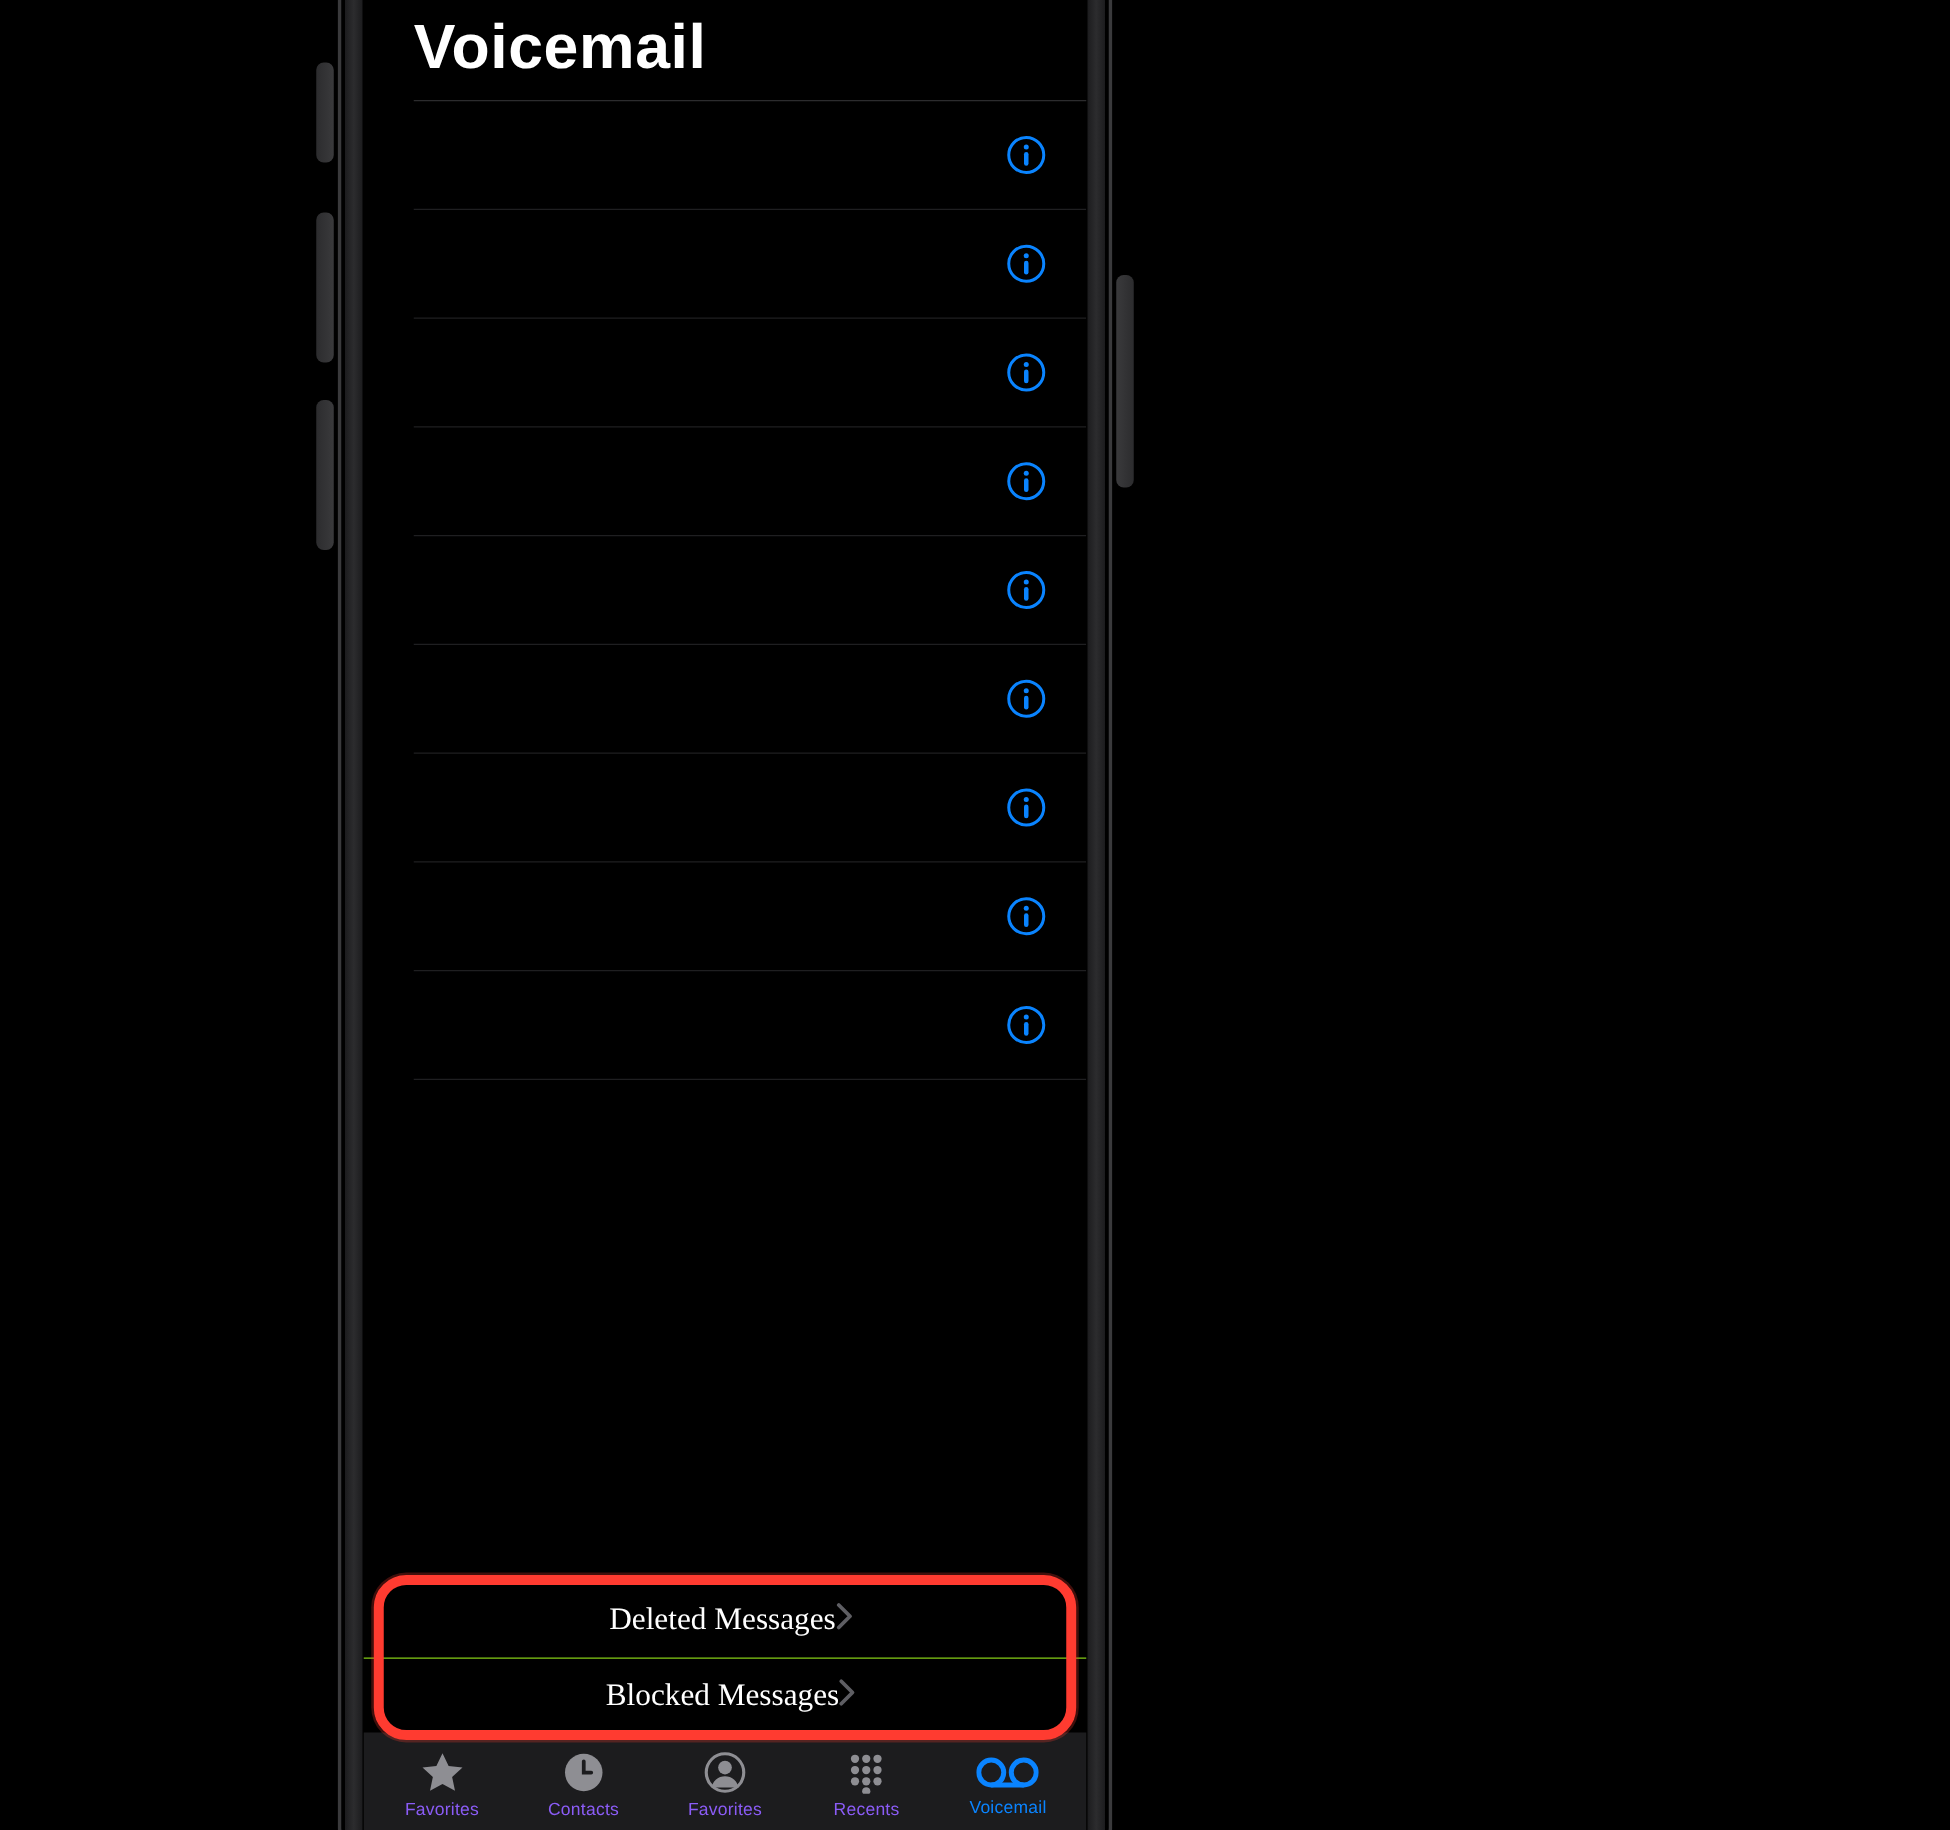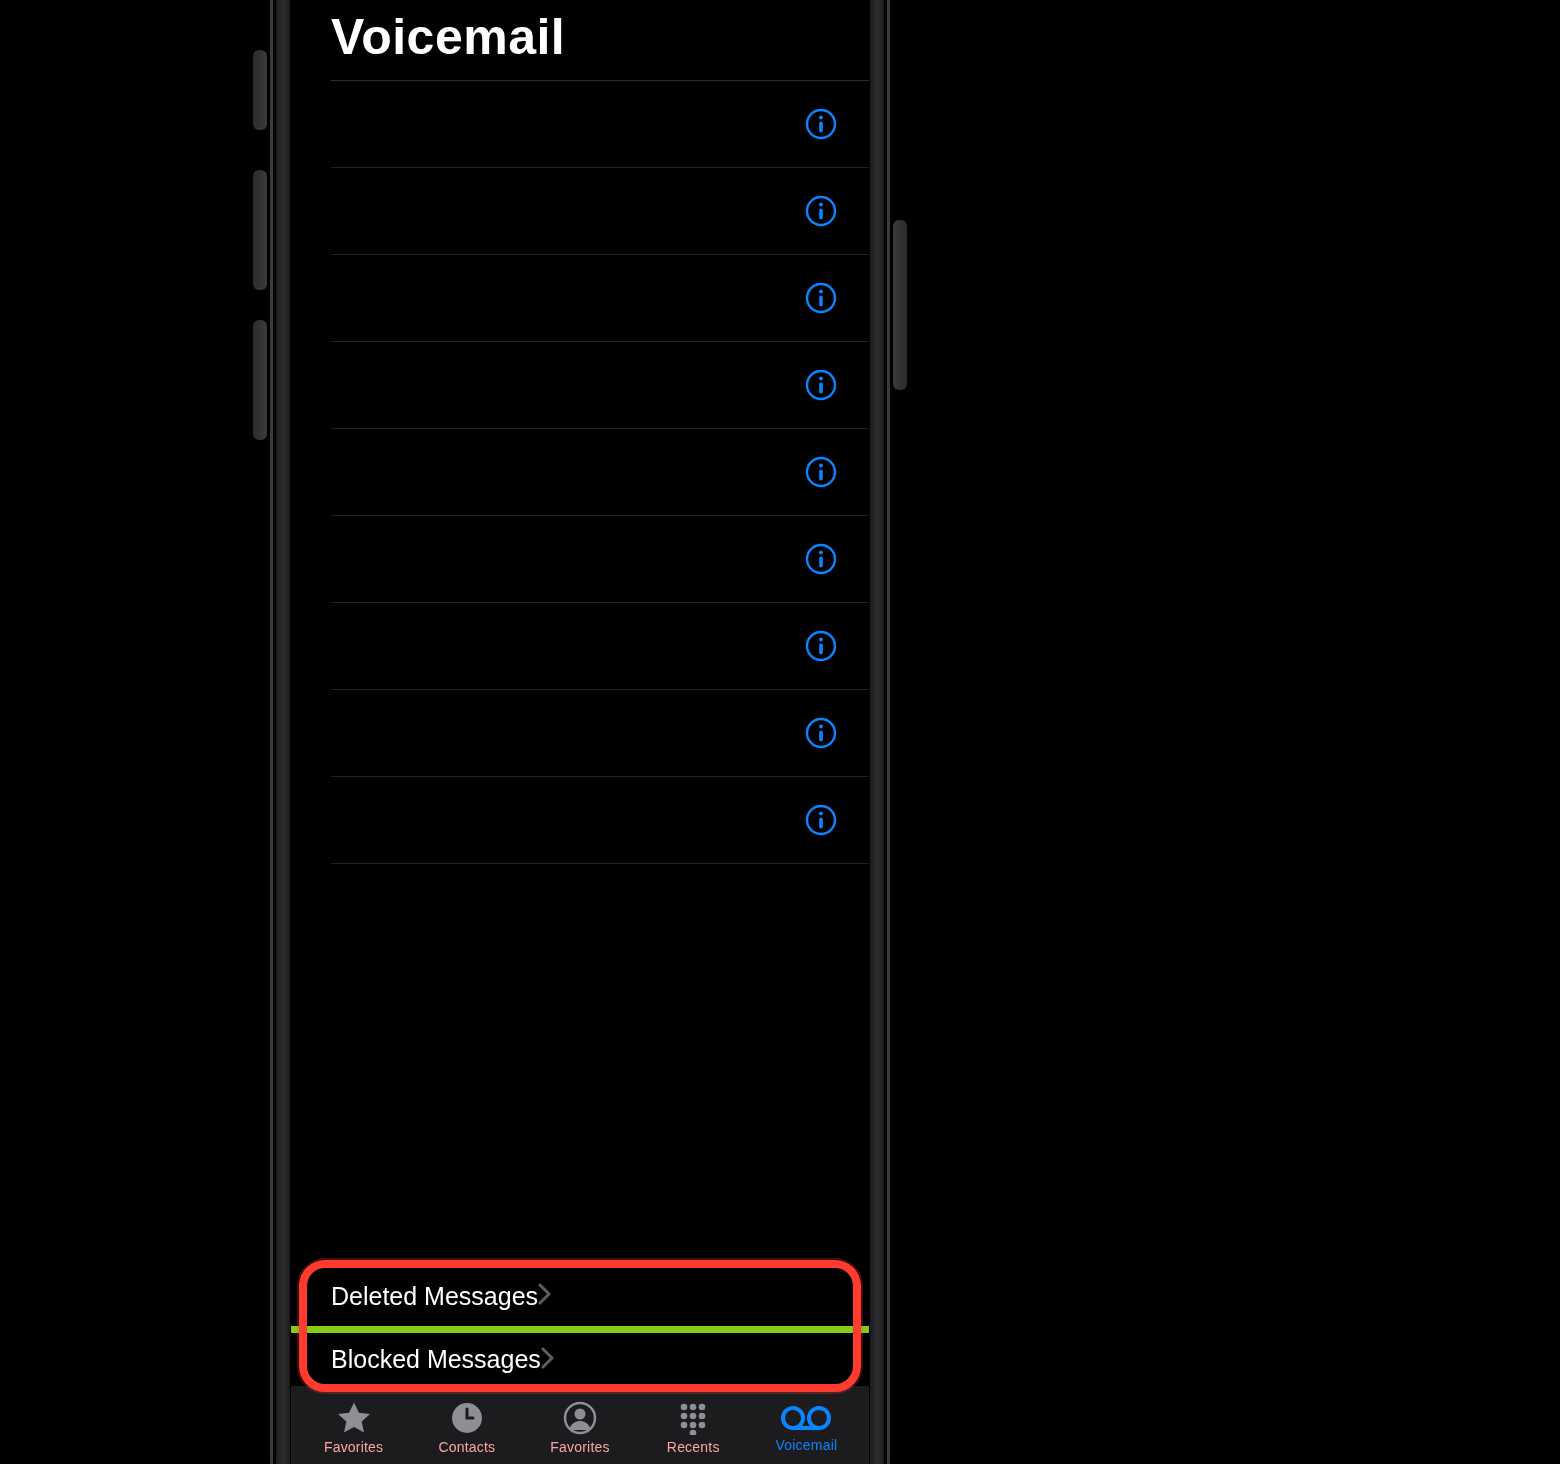--- a/index.html
+++ b/index.html
@@ -96,29 +96,30 @@
   .info-btn svg { display: block; }
 
   
   .folder-section {
     position: relative;
   }
   .folder-row {
     height: 60px;
     display: flex;
     align-items: center;
-    justify-content: flex-start;
+    justify-content: center;
     padding: 0 30px 0 40px;
     color: #fff;
     font-size: 25px;
     font-weight: 400;
     cursor: pointer;
+    font-family: Liberation Serif, serif;
   }
   .folder-row + .folder-row {
-    border-top: 7px solid #84cc16;
+    border-top: 1px solid #84cc16;
   }
   .chevron {
     color: #5e5e63;
     font-size: 28px;
     font-weight: 600;
   }
   .highlight-box {
     position: absolute;
     left: 8px;
     right: 8px;
@@ -138,21 +139,21 @@
     align-items: center;
     justify-content: space-around;
     padding: 6px 6px 6px 6px;
   }
   .tab {
     flex: 1;
     display: flex;
     flex-direction: column;
     align-items: center;
     gap: 4px;
-    color: #fca5a5;
+    color: #8b5cf6;
     font-size: 14px;
     cursor: pointer;
   }
   .tab.active { color: #0a84ff; }
   .tab svg { display: block; }
   .tab .label { font-size: 14px; letter-spacing: 0.2px; }
 </style>
 </head>
 <body>
 

